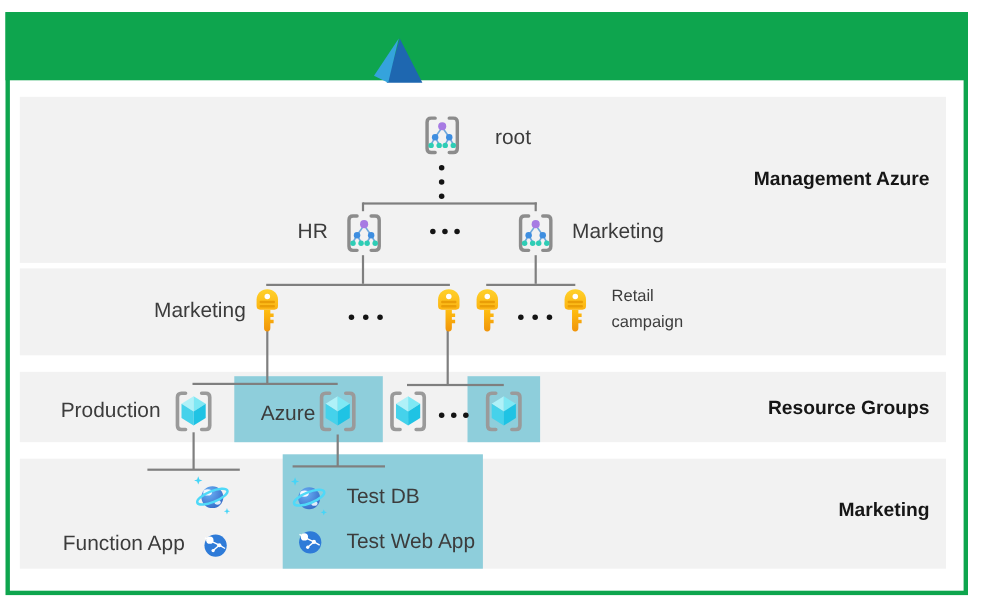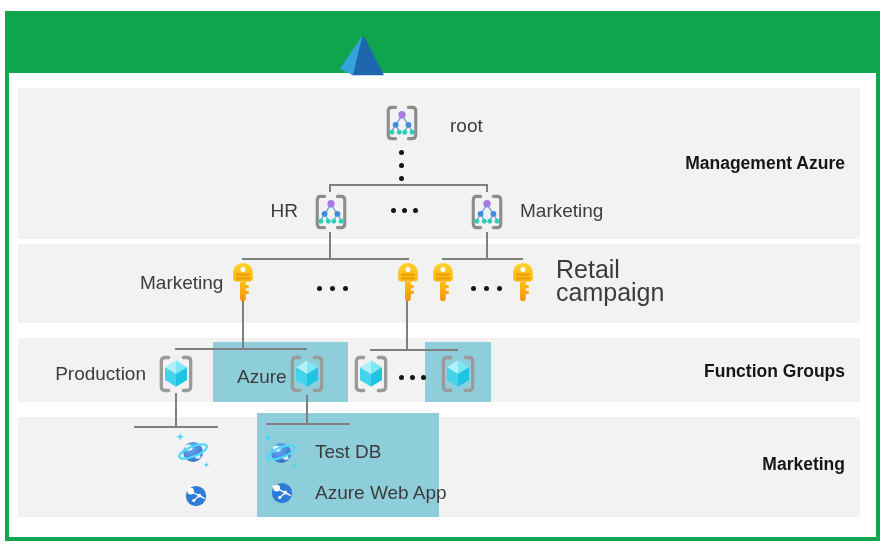--- a/index.html
+++ b/index.html
@@ -16,21 +16,21 @@
   .logo{position:absolute;left:331px;top:23px;}
   .band{position:absolute;left:18px;width:842px;background:var(--band-gray);z-index:1;}
   .band-label{position:absolute;right:48px;transform:translateY(-50%);font-weight:bold;
               font-size:17.5px;color:var(--label-black);z-index:6;white-space:nowrap;}
   .teal{position:absolute;background:var(--highlight-teal);z-index:2;}
   .hline,.vline{position:absolute;background:var(--connector-gray);z-index:3;}
   .hline{height:2px;} .vline{width:2px;}
   .dot{position:absolute;width:5px;height:5px;border-radius:50%;background:#141414;z-index:4;}
   .nlabel{position:absolute;transform:translateY(-50%);font-size:19px;color:var(--text-dark);z-index:5;white-space:nowrap;}
   .nlabel.r{text-align:right;}
-  .wraplabel{position:absolute;font-size:25px;color:var(--text-dark);line-height:23px;z-index:5;}
+  .wraplabel{position:absolute;font-size:15px;color:var(--text-dark);line-height:23px;z-index:5;}
   .ic{position:absolute;z-index:5;}
 </style>
 </head>
 <body>
 
 <svg width="0" height="0" style="position:absolute" aria-hidden="true">
   <defs>
     <linearGradient id="kgHead" x1="0" y1="0" x2="0" y2="1">
       <stop offset="0" stop-color="#FFD12A"></stop>
         <stop offset="1" stop-color="#FCB312"></stop>
@@ -120,21 +120,21 @@
       </svg>
   </div>
   <div class="header-title">Azure</div>
 
   <div class="band" style="top:88px;height:151px"></div>
   <div class="band" style="top:244px;height:79px"></div>
   <div class="band" style="top:338px;height:64px"></div>
   <div class="band" style="top:417px;height:100px"></div>
 
   <div class="band-label" style="top:163px">Management Azure</div>
-  <div class="band-label" style="top:371px">Function Groups</div>
+  <div class="band-label" style="top:371px">Resource Groups</div>
   <div class="band-label" style="top:464px">Marketing</div>
 
   <div class="teal" style="left:213px;top:342px;width:135px;height:60px"></div>
   <div class="teal" style="left:425px;top:342px;width:66px;height:60px"></div>
   <div class="teal" style="left:257px;top:413px;width:182px;height:104px"></div>
 
   <div class="dot" style="left:399px;top:150px"></div>
   <div class="dot" style="left:399px;top:163px"></div>
   <div class="dot" style="left:399px;top:176px"></div>
   <div class="hline" style="left:330px;top:184px;width:158px"></div>
@@ -219,27 +219,28 @@
   <div class="dot" style="left:421px;top:375px"></div>
 
   <svg class="ic" style="left:435px;top:352px" width="46" height="44">
       <use href="#sym-rg"></use>
     </svg>
 
   <svg class="ic" style="left:175px;top:432px" width="38" height="38">
       <use href="#sym-cosmos"></use>
     </svg>
 
+  <div class="nlabel r" style="left:48px;top:495px;width:120px">Function App</div>
   <svg class="ic" style="left:181px;top:481px" width="30" height="30">
       <use href="#sym-web"></use>
     </svg>
 
   <svg class="ic" style="left:263px;top:433px" width="38" height="38">
       <use href="#sym-cosmos"></use>
     </svg>
   <div class="nlabel" style="left:315px;top:452px">Test DB</div>
 
   <svg class="ic" style="left:267px;top:478px" width="30" height="30">
       <use href="#sym-web"></use>
     </svg>
-  <div class="nlabel" style="left:315px;top:493px">Azure Web App</div>
+  <div class="nlabel" style="left:315px;top:493px">Test Web App</div>
 
 </div>
 
 </body></html>

